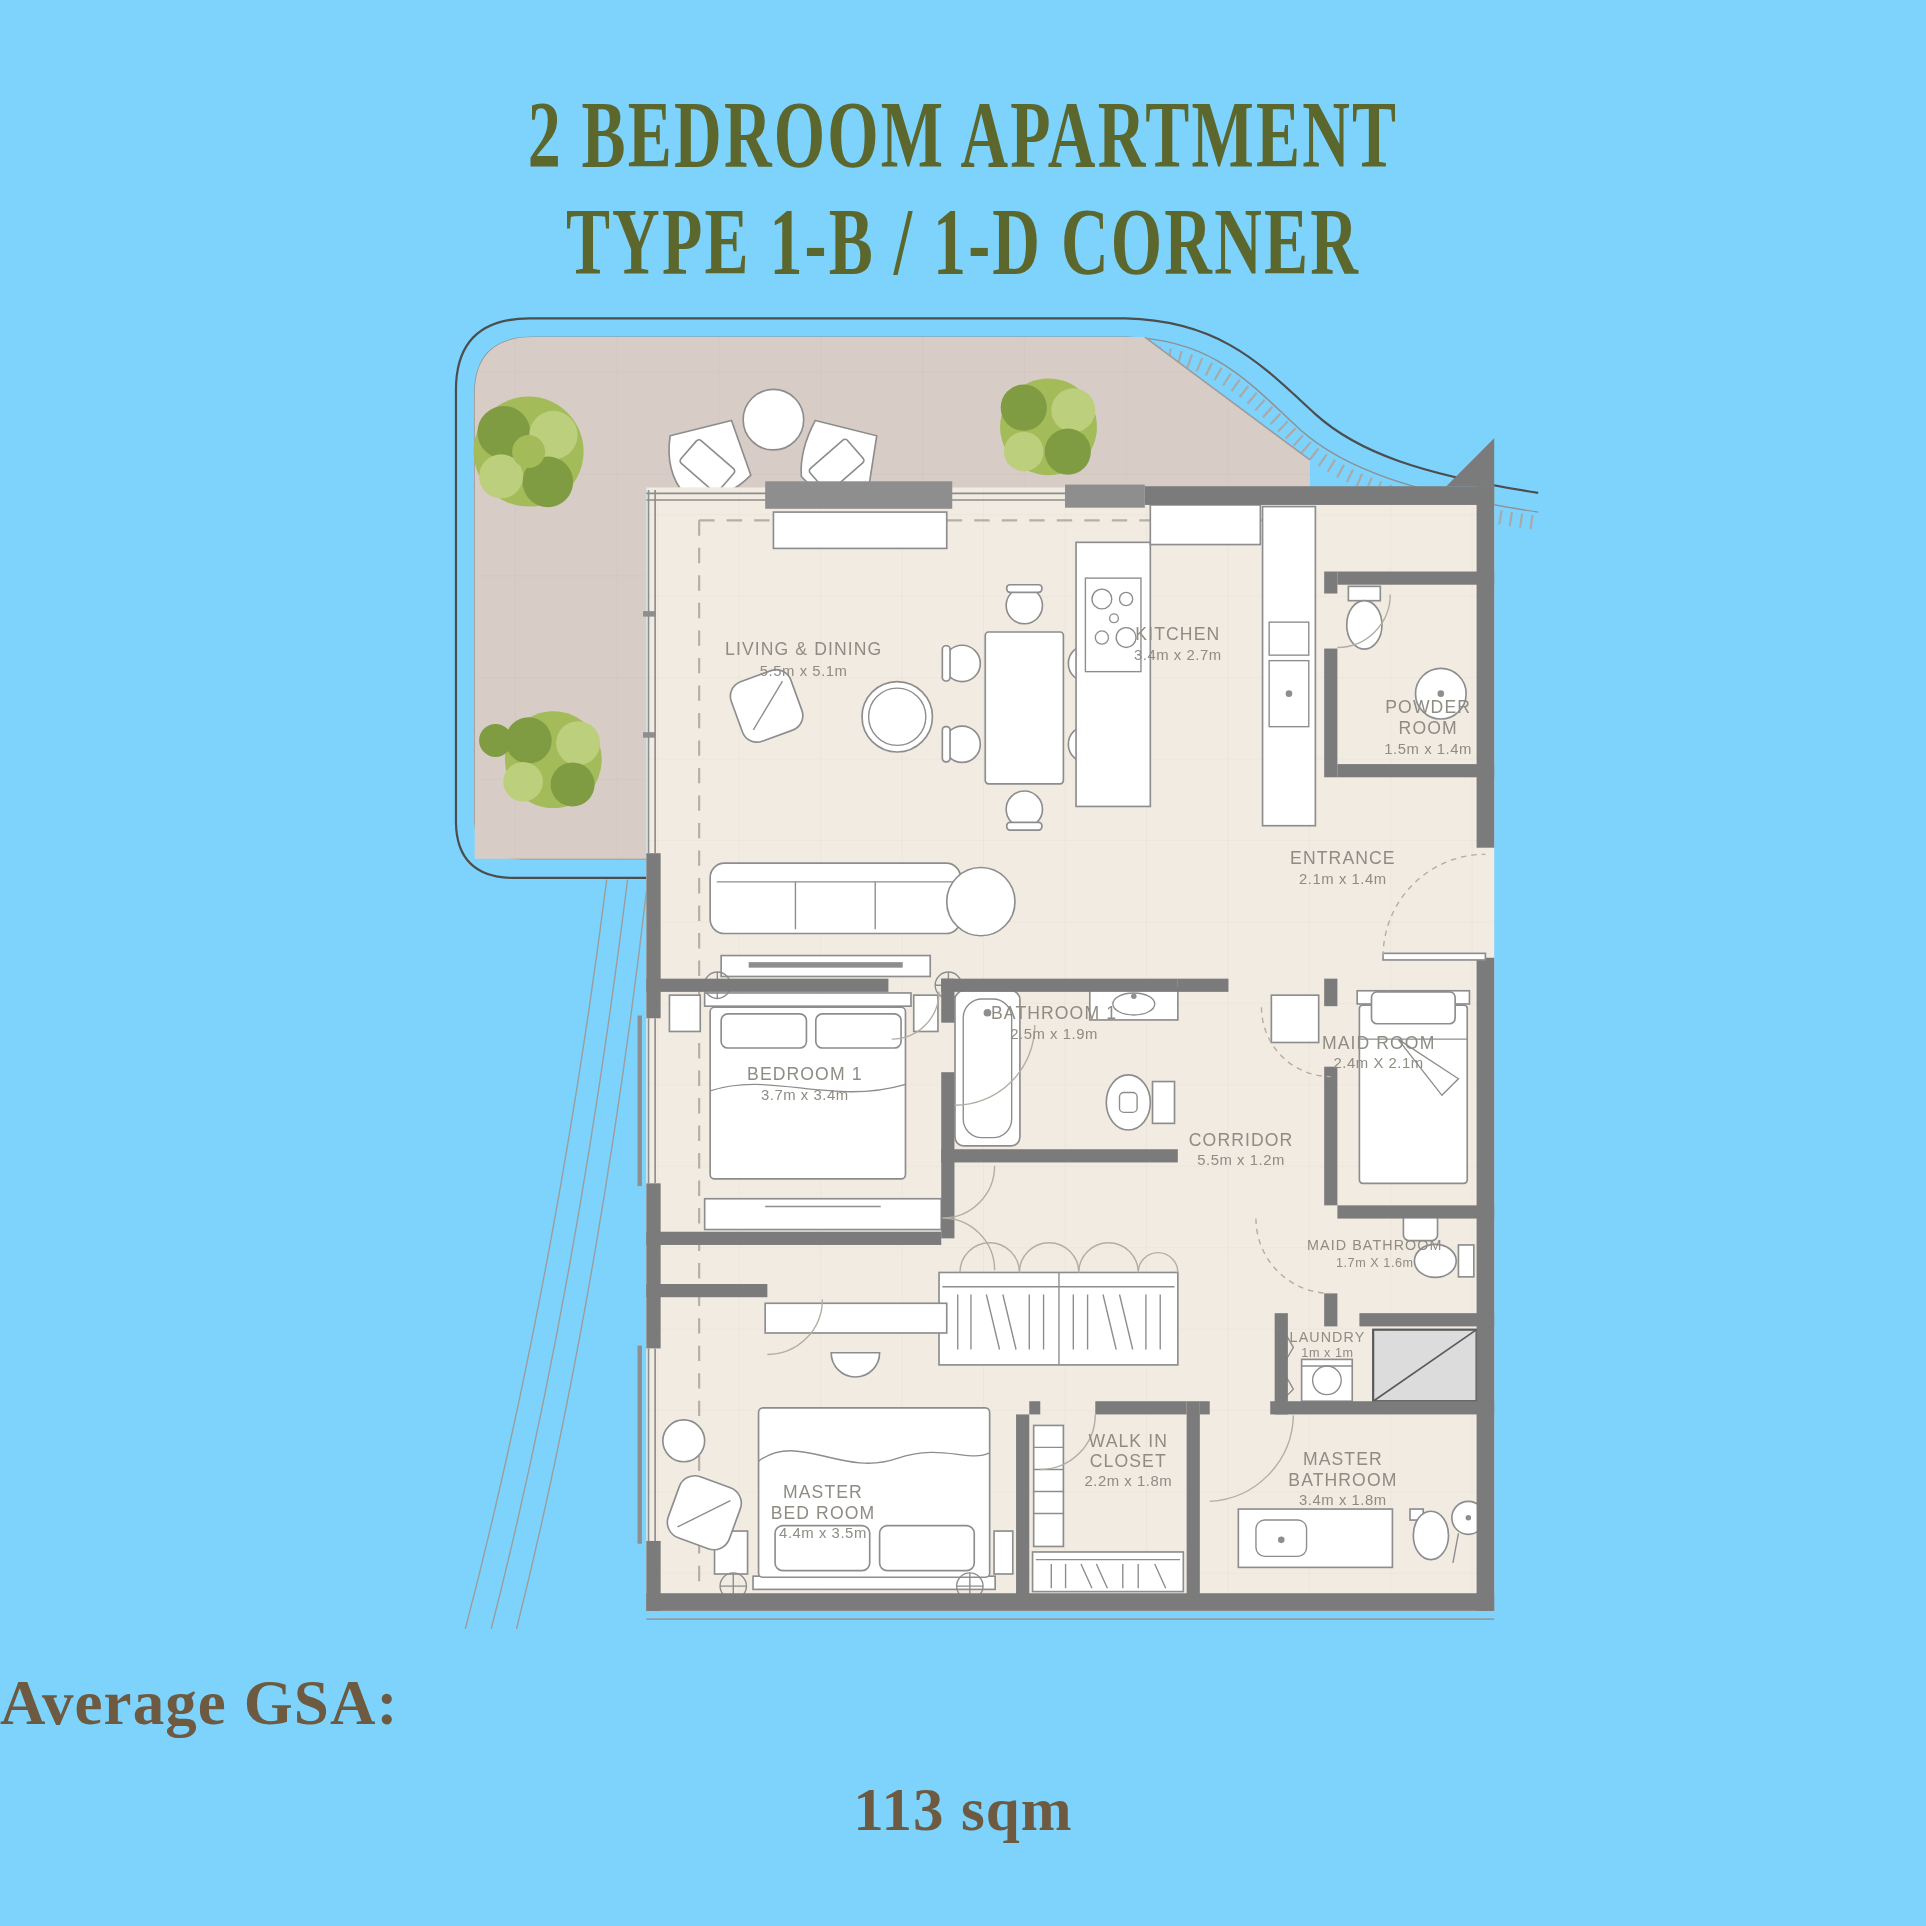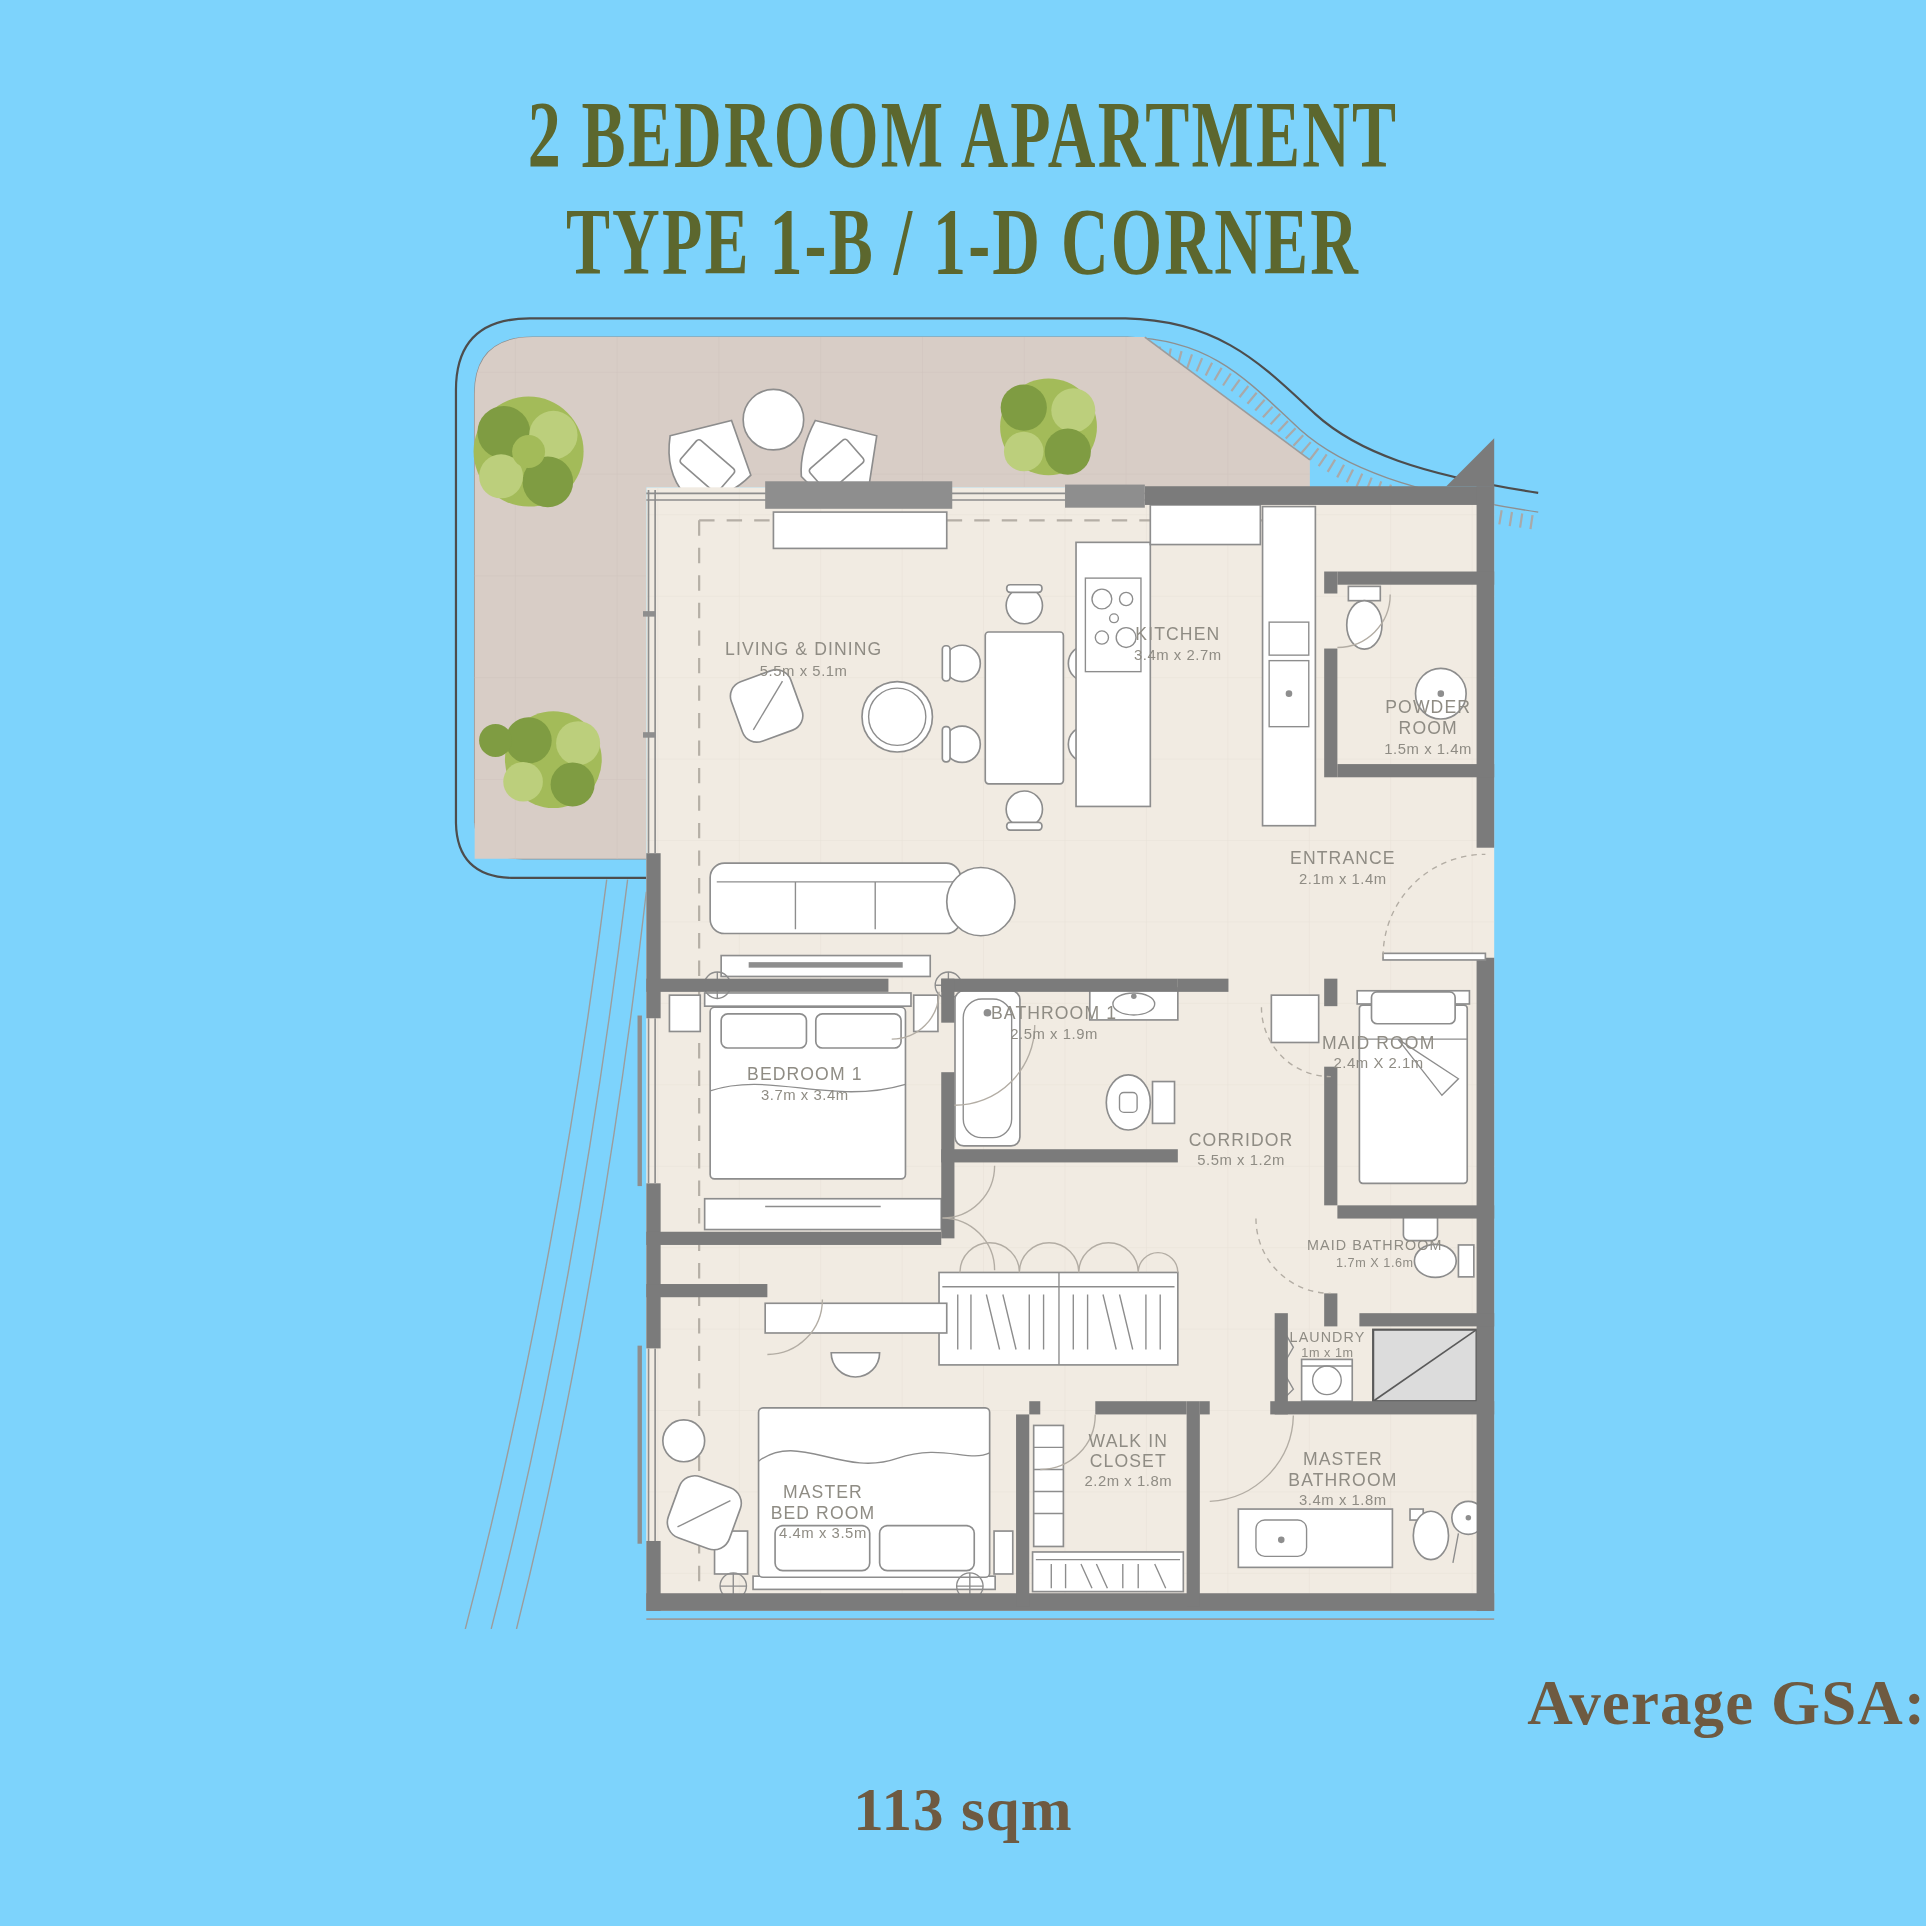--- a/index.html
+++ b/index.html
@@ -11,21 +11,21 @@
     --tree_green:#8fae4e;
     --label_gray:#8f8c84;
   }
   html,body{margin:0;padding:0;background:#ffffff;}
   #canvas{position:relative;width:1926px;height:1926px;background:#7dd3fc;overflow:hidden;
           font-family:"Liberation Sans",sans-serif;}
   .title-block{position:absolute;top:81px;left:0;width:100%;text-align:center;
     color:var(--title_green);font-family:"Liberation Serif",serif;font-weight:700;
     font-size:66px;line-height:74px;letter-spacing:2.2px;
     transform:scaleY(1.45);transform-origin:center top;}
-  .gsa-label{position:absolute;top:1667px;left:0;width:100%;text-align:right;
+  .gsa-label{position:absolute;top:1667px;left:0;width:100%;text-align:left;
     color:var(--footer_brown);font-family:"Liberation Serif",serif;font-weight:600;
     font-size:63px;letter-spacing:1.1px;}
   .gsa-value{position:absolute;top:1775px;left:0;width:100%;text-align:center;
     color:var(--footer_brown);font-family:"Liberation Serif",serif;font-weight:600;
     font-size:61px;letter-spacing:1.1px;}
   svg .wall{fill:var(--wall_gray);}
   svg .floor{fill:var(--floor_cream);}
   svg .terr{fill:var(--terrace_taupe);}
   svg .f{fill:#ffffff;stroke:#8d8d8d;stroke-width:3;}
   svg .fl{fill:none;stroke:#8d8d8d;stroke-width:2.5;}

